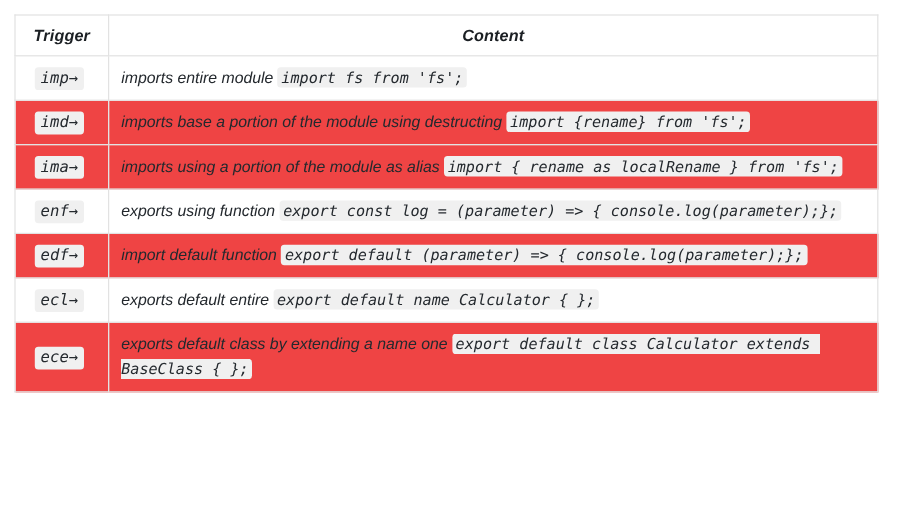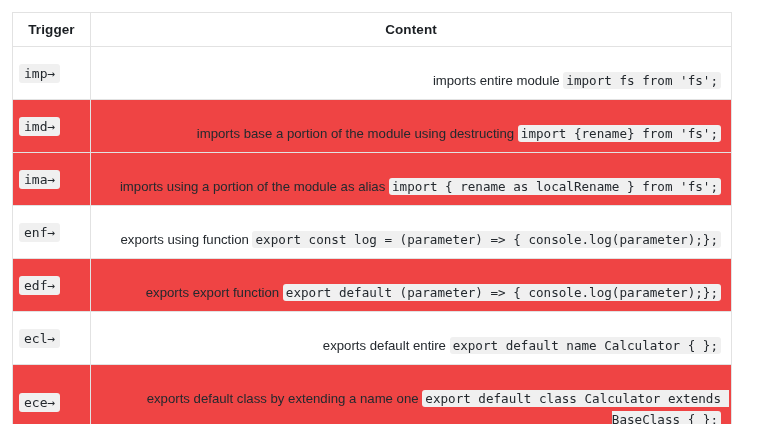--- a/index.html
+++ b/index.html
@@ -12,20 +12,21 @@
     height: 424px;
     font-family: "Liberation Sans", sans-serif;
     color: #24292e;
     overflow: hidden;
   }
   .page {
     padding: 12px 12px 0 12px;
     box-sizing: border-box;
     width: 658px;
     height: 424px;
+    font-style: italic;
   }
   table.snippet-table {
     width: 719px;
     border-collapse: collapse;
     border: 1px solid #dcdcdc;
     table-layout: fixed;
     background: #ffffff;
   }
   table.snippet-table th,
   table.snippet-table td {
@@ -43,27 +44,27 @@
     color: #1b1f23;
     text-align: center;
     padding: 9px 8px;
     letter-spacing: 0.1px;
   }
 
   tbody tr.row-odd  { background: #ffffff; }
   tbody tr.row-even { background: #ef4444; }
 
   td.trigger-cell {
-    text-align: left;
+    text-align: center;
     padding: 7px 10px 7px 6px;
     white-space: nowrap;
   }
   td.content-cell {
-    text-align: right;
-    padding: 23px 10px 8px 10px;
+    text-align: left;
+    padding: 7px 10px 8px 10px;
     font-size: 13.2px;
     line-height: 21px;
     color: #24292e;
   }
 
   code.inline-code {
     font-family: "DejaVu Sans Mono", monospace;
     font-size: 12.6px;
     background: #f0f0f0;
     color: #24292e;
@@ -120,21 +121,21 @@
       <tr class="row-odd">
         <td class="trigger-cell">
           <code class="trigger-code">enf→</code>
         </td>
         <td class="content-cell"><span class="desc-text">exports using function </span><code class="inline-code">export const log = (parameter) =&gt; { console.log(parameter);};</code></td>
       </tr>
       <tr class="row-even">
         <td class="trigger-cell">
           <code class="trigger-code">edf→</code>
         </td>
-        <td class="content-cell"><span class="desc-text">exports export function </span><code class="inline-code">export default (parameter) =&gt; { console.log(parameter);};</code></td>
+        <td class="content-cell"><span class="desc-text">import default function </span><code class="inline-code">export default (parameter) =&gt; { console.log(parameter);};</code></td>
       </tr>
       <tr class="row-odd">
         <td class="trigger-cell">
           <code class="trigger-code">ecl→</code>
         </td>
         <td class="content-cell"><span class="desc-text">exports default entire </span><code class="inline-code">export default name Calculator { };</code></td>
       </tr>
       <tr class="row-even">
         <td class="trigger-cell">
           <code class="trigger-code">ece→</code>

